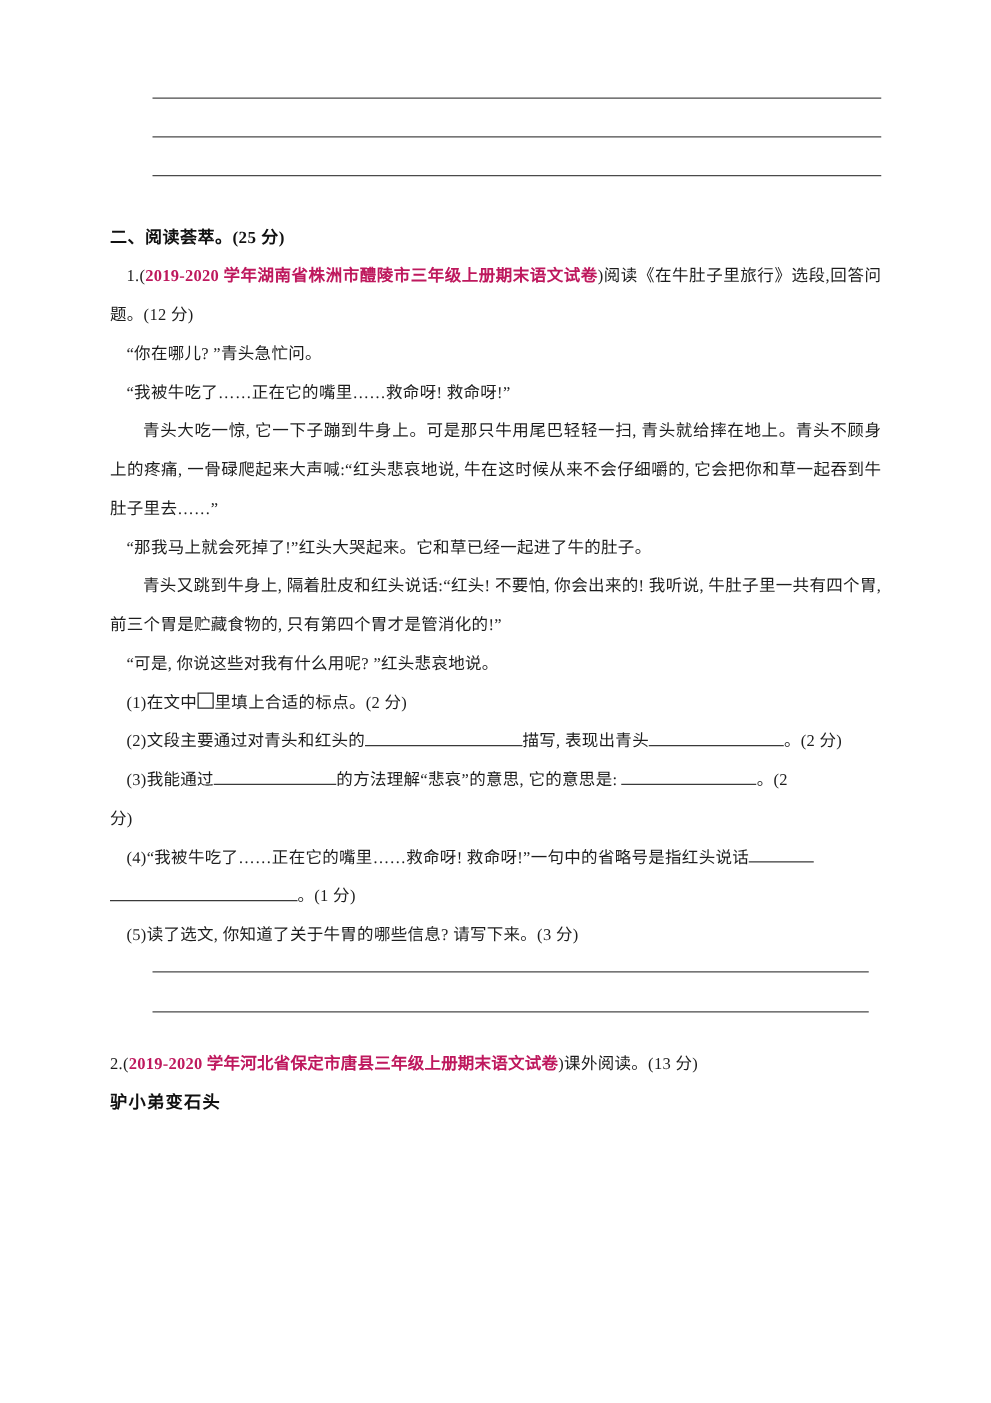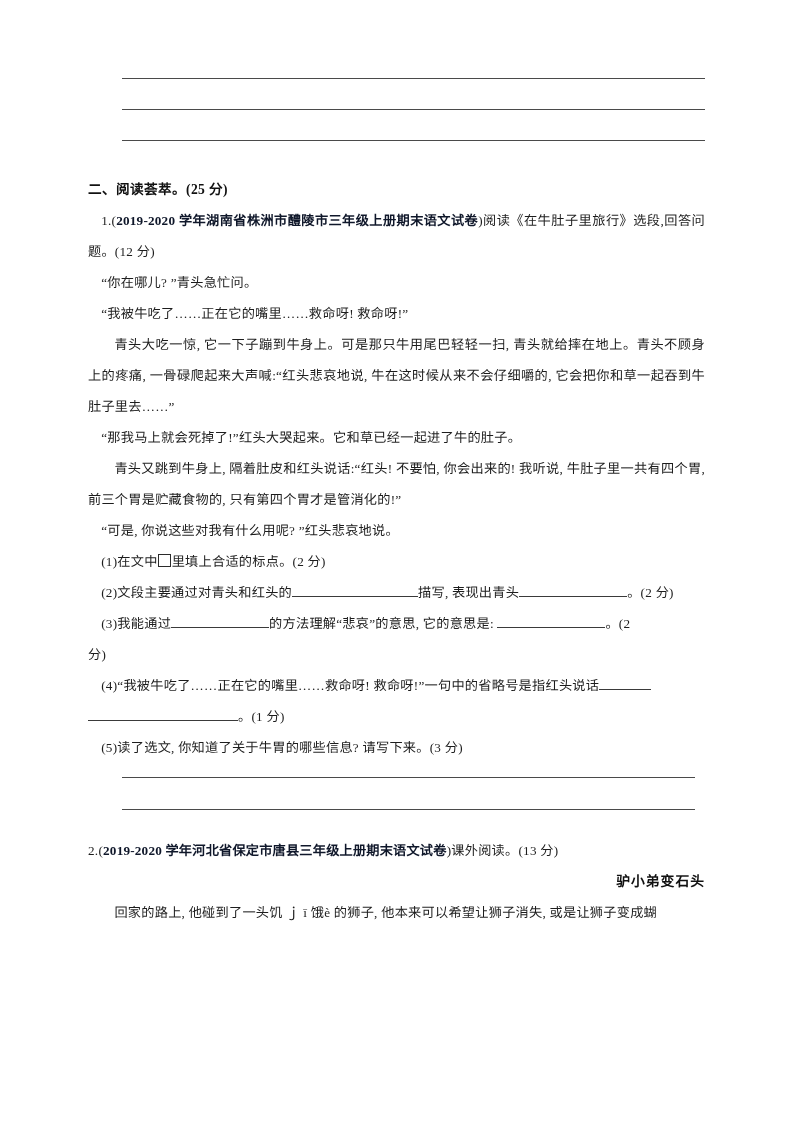--- a/index.html
+++ b/index.html
@@ -40,21 +40,21 @@
   .section-head {
     font-size: 13.6px;
     line-height: 31px;
     font-weight: bold;
     letter-spacing: 0.4px;
     color: #111;
   }
 
   
   .src {
-    color: #0f172a;
+    color: #be185d;
     font-weight: bold;
     letter-spacing: 0.2px;
   }
 
   
   .rules {
     position: absolute;
     left: 122px;
     right: 88px;
     top: 0;
@@ -89,21 +89,21 @@
     display: inline-block;
     width: 11px;
     height: 11px;
     border: 1.1px solid #2b2b2b;
     vertical-align: -1px;
     margin: 0 0.5px;
   }
 
   
   .passage-title {
-    text-align: right;
+    text-align: left;
     font-size: 13.8px;
     font-weight: bold;
     line-height: 31px;
     letter-spacing: 1px;
     color: #111;
   }
 
   .q { margin: 0; }
 </style>
 </head>
@@ -145,15 +145,14 @@
 
   <div class="rules-after">
     <div class="rule"></div>
     <div class="rule"></div>
   </div>
 
   <p class="para q" style="margin-top:-6px;"><span>2.</span><span>(</span><span class="src">2019-2020 学年河北省保定市唐县三年级上册期末语文试卷</span><span>)</span><span>课外阅读。(13 分)</span></p>
 
   <div class="passage-title">驴小弟变石头</div>
 
-  <p class="para indent2">回家的路上, 他碰到了一头饥 ｊ ī 饿è 的狮子, 他本来可以希望让狮子消失, 或是让狮子变成蝴</p>
 
 </div>
 
 </body></html>

